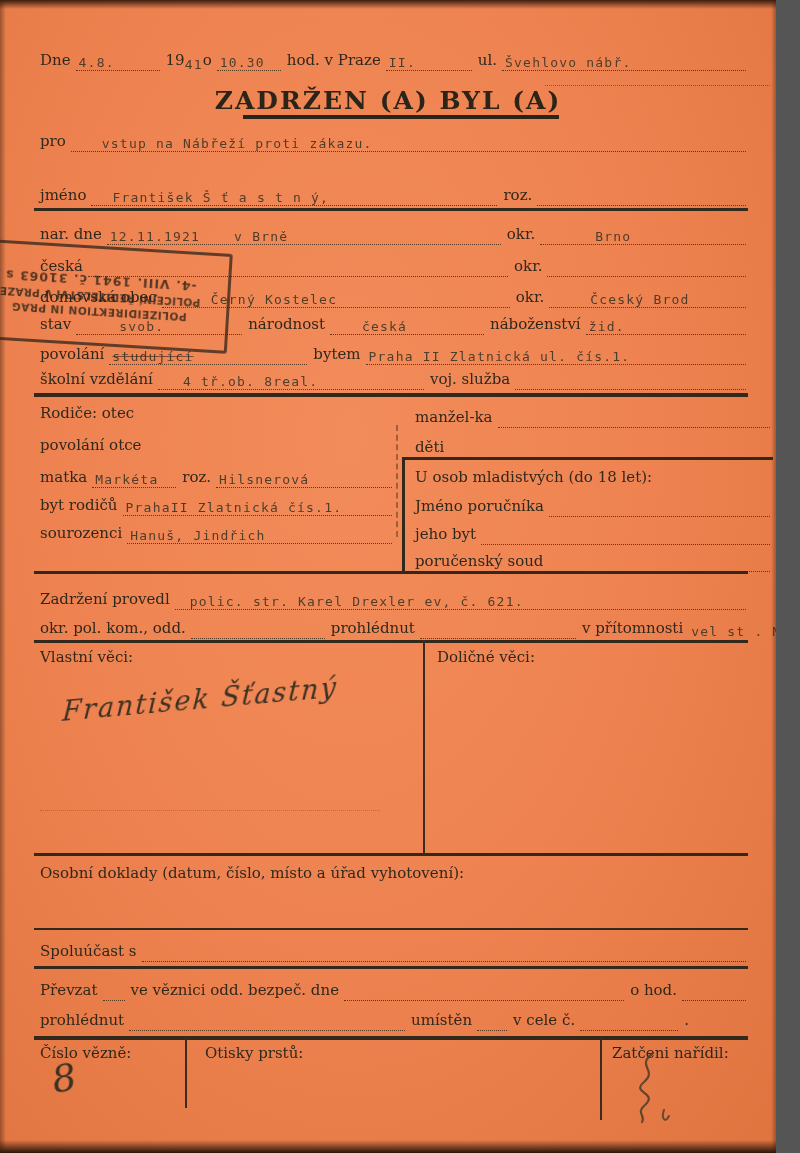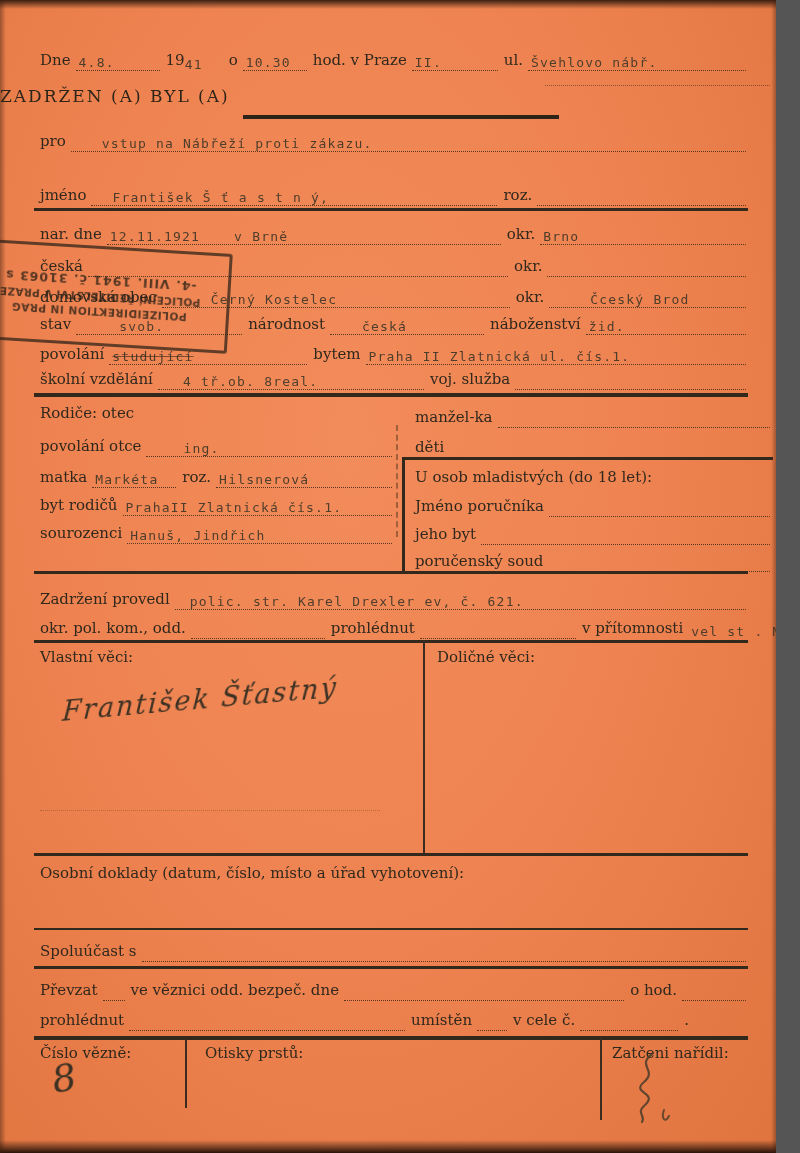--- a/index.html
+++ b/index.html
@@ -21,21 +21,21 @@
   .edge-right{right:0;top:0;bottom:0;width:5px;background:linear-gradient(270deg,rgba(60,30,14,.4),rgba(60,30,14,0));}
 
   .row{position:absolute;left:40px;right:30px;display:flex;align-items:flex-end;font-size:15px;line-height:1.25;}
   .lbl{white-space:nowrap;padding:0 5px 1px 0;color:var(--ink);}
   .fld{flex:1 1 auto;display:flex;align-items:flex-end;border-bottom:1px dotted var(--line);min-height:19px;padding:0 3px 1px 3px;margin-right:6px;}
   .fld:last-child{margin-right:0;}
   .fix{flex:0 0 auto;}
   .typed{font-family:"DejaVu Sans Mono", monospace;font-size:13px;letter-spacing:1.2px;color:var(--typed);white-space:nowrap;transform:translateY(2px);opacity:.95;}
   .rule{position:absolute;left:34px;right:28px;background:#33281c;}
   .vline{position:absolute;width:2px;background:#3a2d1f;}
-  .title{position:absolute;left:0;right:0;top:86px;text-align:left;font-weight:normal;font-size:17px;letter-spacing:2px;color:#2c2418;}
+  .title{position:absolute;left:0;right:0;top:86px;text-align:center;font-weight:bold;font-size:25px;letter-spacing:2px;color:#2c2418;}
   .title-bar{position:absolute;left:243px;top:115px;width:316px;height:4px;background:#2c2418;}
   .section-label{position:absolute;font-size:15px;color:var(--ink);}
   .stamp{
     position:absolute;left:-30px;top:246px;width:254px;height:94px;
     transform:rotate(183.5deg);
     border:3px solid rgba(42,32,22,.72);border-radius:3px;
     display:flex;flex-direction:column;align-items:center;justify-content:center;gap:3px;
     color:rgba(42,32,22,.78);font-family:"DejaVu Sans",sans-serif;font-weight:bold;
     filter:blur(.35px);
   }
@@ -60,21 +60,21 @@
 <body>
 
 <div class="paper">
 
   <div class="row" style="top:50px">
     <span class="lbl">Dne</span>
     <span class="fld fix" style="width:78px">
       <span class="typed">4.8.</span>
     </span>
     <span class="lbl" style="padding-right:0">19</span>
-    <span class="typed" style="margin-right:26px">41</span>
+    <span class="typed" style="margin-right:0">41</span>
     <span class="lbl">o</span>
     <span class="fld fix" style="width:58px">
       <span class="typed">10.30</span>
     </span>
     <span class="lbl">hod. v Praze</span>
     <span class="fld fix" style="width:80px">
       <span class="typed">II.</span>
     </span>
     <span class="lbl">ul.</span>
     <span class="fld">
@@ -104,21 +104,21 @@
   <div class="rule" style="top:208px;height:2.5px"></div>
 
   <div class="row" style="top:224px">
     <span class="lbl">nar. dne</span>
     <span class="fld fix" style="width:388px">
       <span class="typed">12.11.1921</span>
       <span class="typed" style="margin-left:34px">v Brně</span>
     </span>
     <span class="lbl">okr.</span>
     <span class="fld">
-      <span class="typed" style="">Brno</span>
+      <span class="typed" style="margin-left:52px">Brno</span>
     </span>
   </div>
 
   <div class="row" style="top:256px">
     <span class="lbl">česká</span>
     <span class="fld fix" style="width:414px"></span>
     <span class="lbl">okr.</span>
     <span class="fld"></span>
   </div>
 
@@ -174,23 +174,20 @@
     <span class="s1">POLIZEIDIREKTION IN PRAG</span>
     <span class="s2">POLICEJNÍ ŘEDITELSTVÍ V PRAZE</span>
     <span class="s3">-4. VIII. 1941  č. 31063 s</span>
   </div>
 
   <div class="row" style="top:404px;left:40px;right:auto;width:352px">
     <span class="lbl">Rodiče: otec</span>
   </div>
   <div class="row" style="top:436px;left:40px;right:auto;width:352px">
     <span class="lbl">povolání otce</span>
-    <span class="fld">
-      <span class="typed" style="margin-left:34px">ing.</span>
-    </span>
   </div>
   <div class="row" style="top:467px;left:40px;right:auto;width:352px">
     <span class="lbl">matka</span>
     <span class="fld fix" style="width:78px">
       <span class="typed">Markéta</span>
     </span>
     <span class="lbl">roz.</span>
     <span class="fld">
       <span class="typed">Hilsnerová</span>
     </span>

